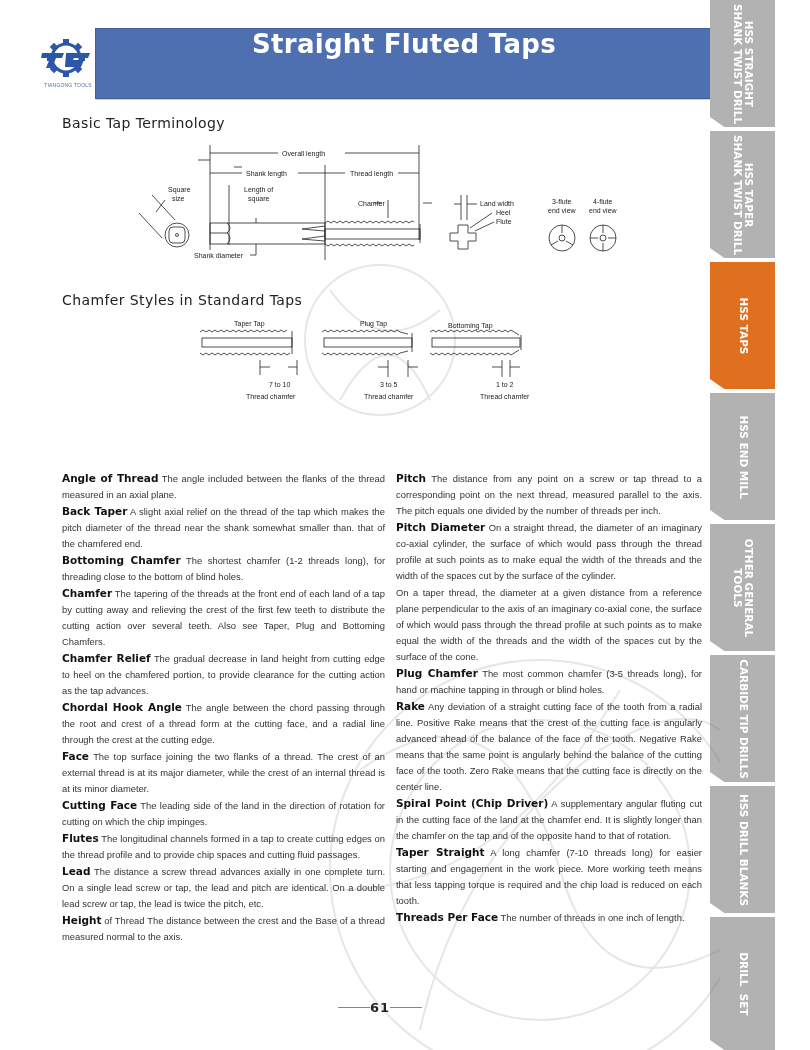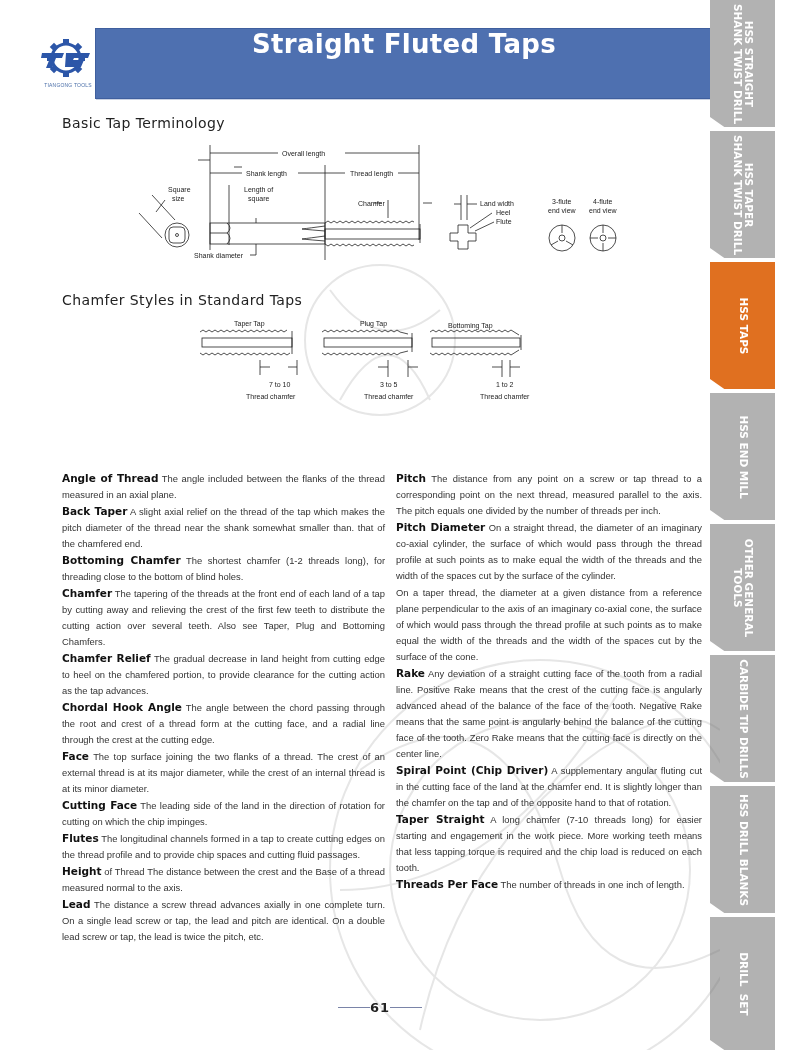--- a/index.html
+++ b/index.html
@@ -238,28 +238,29 @@
 <div class="col left">
   <p class="entry"><span class="term">Angle of Thread</span><span> The angle included between the flanks of the thread measured in an axial plane.</span></p>
   <p class="entry"><span class="term">Back Taper</span><span> A slight axial relief on the thread of the tap which makes the pitch diameter of the thread near the shank somewhat smaller than. that of the chamfered end.</span></p>
   <p class="entry"><span class="term">Bottoming Chamfer</span><span> The shortest chamfer (1-2 threads long), for threading close to the bottom of blind holes.</span></p>
   <p class="entry"><span class="term">Chamfer</span><span> The tapering of the threads at the front end of each land of a tap by cutting away and relieving the crest of the first few teeth to distribute the cutting action over several teeth. Also see Taper, Plug and Bottoming Chamfers.</span></p>
   <p class="entry"><span class="term">Chamfer Relief</span><span> The gradual decrease in land height from cutting edge to heel on the chamfered portion, to provide clearance for the cutting action as the tap advances.</span></p>
   <p class="entry"><span class="term">Chordal Hook Angle</span><span> The angle between the chord passing through the root and crest of a thread form at the cutting face, and a radial line through the crest at the cutting edge.</span></p>
   <p class="entry"><span class="term">Face</span><span> The top surface joining the two flanks of a thread. The crest of an external thread is at its major diameter, while the crest of an internal thread is at its minor diameter.</span></p>
   <p class="entry"><span class="term">Cutting Face</span><span> The leading side of the land in the direction of rotation for cutting on which the chip impinges.</span></p>
   <p class="entry"><span class="term">Flutes</span><span> The longitudinal channels formed in a tap to create cutting edges on the thread profile and to provide chip spaces and cutting fluid passages.</span></p>
+  <p class="entry"><span class="term">Lead</span><span> The distance a screw thread advances axially in one complete turn. On a single lead screw or tap, the lead and pitch are identical. On a double lead screw or tap, the lead is twice the pitch, etc.</span></p>
   <p class="entry"><span class="term">Height</span><span> of Thread The distance between the crest and the Base of a thread measured normal to the axis.</span></p>
-  <p class="entry"><span class="term">Lead</span><span> The distance a screw thread advances axially in one complete turn. On a single lead screw or tap, the lead and pitch are identical. On a double lead screw or tap, the lead is twice the pitch, etc.</span></p>
 </div>
 
 <div class="col right">
   <p class="entry"><span class="term">Pitch</span><span> The distance from any point on a screw or tap thread to a corresponding point on the next thread, measured parallel to the axis. The pitch equals one divided by the number of threads per inch.</span></p>
   <p class="entry"><span class="term">Pitch Diameter</span><span> On a straight thread, the diameter of an imaginary co-axial cylinder, the surface of which would pass through the thread profile at such points as to make equal the width of the threads and the width of the spaces cut by the surface of the cylinder.</span></p>
   <p class="entry"><span class="term"></span><span>On a taper thread, the diameter at a given distance from a reference plane perpendicular to the axis of an imaginary co-axial cone, the surface of which would pass through the thread profile at such points as to make equal the width of the threads and the width of the spaces cut by the surface of the cone.</span></p>
+  <p class="entry"><span class="term">Plug Chamfer</span><span> The most common chamfer (3-5 threads long), for hand or machine tapping in through or blind holes.</span></p>
   <p class="entry"><span class="term">Rake</span><span> Any deviation of a straight cutting face of the tooth from a radial line. Positive Rake means that the crest of the cutting face is angularly advanced ahead of the balance of the face of the tooth. Negative Rake means that the same point is angularly behind the balance of the cutting face of the tooth. Zero Rake means that the cutting face is directly on the center line.</span></p>
   <p class="entry"><span class="term">Spiral Point (Chip Driver)</span><span> A supplementary angular fluting cut in the cutting face of the land at the chamfer end. It is slightly longer than the chamfer on the tap and of the opposite hand to that of rotation.</span></p>
   <p class="entry"><span class="term">Taper Straight</span><span> A long chamfer (7-10 threads long) for easier starting and engagement in the work piece. More working teeth means that less tapping torque is required and the chip load is reduced on each tooth.</span></p>
   <p class="entry"><span class="term">Threads Per Face</span><span> The number of threads in one inch of length.</span></p>
 </div>
 
 <div class="footer">
   <span class="rule"></span>
   <span class="num">61</span>
   <span class="rule"></span>

